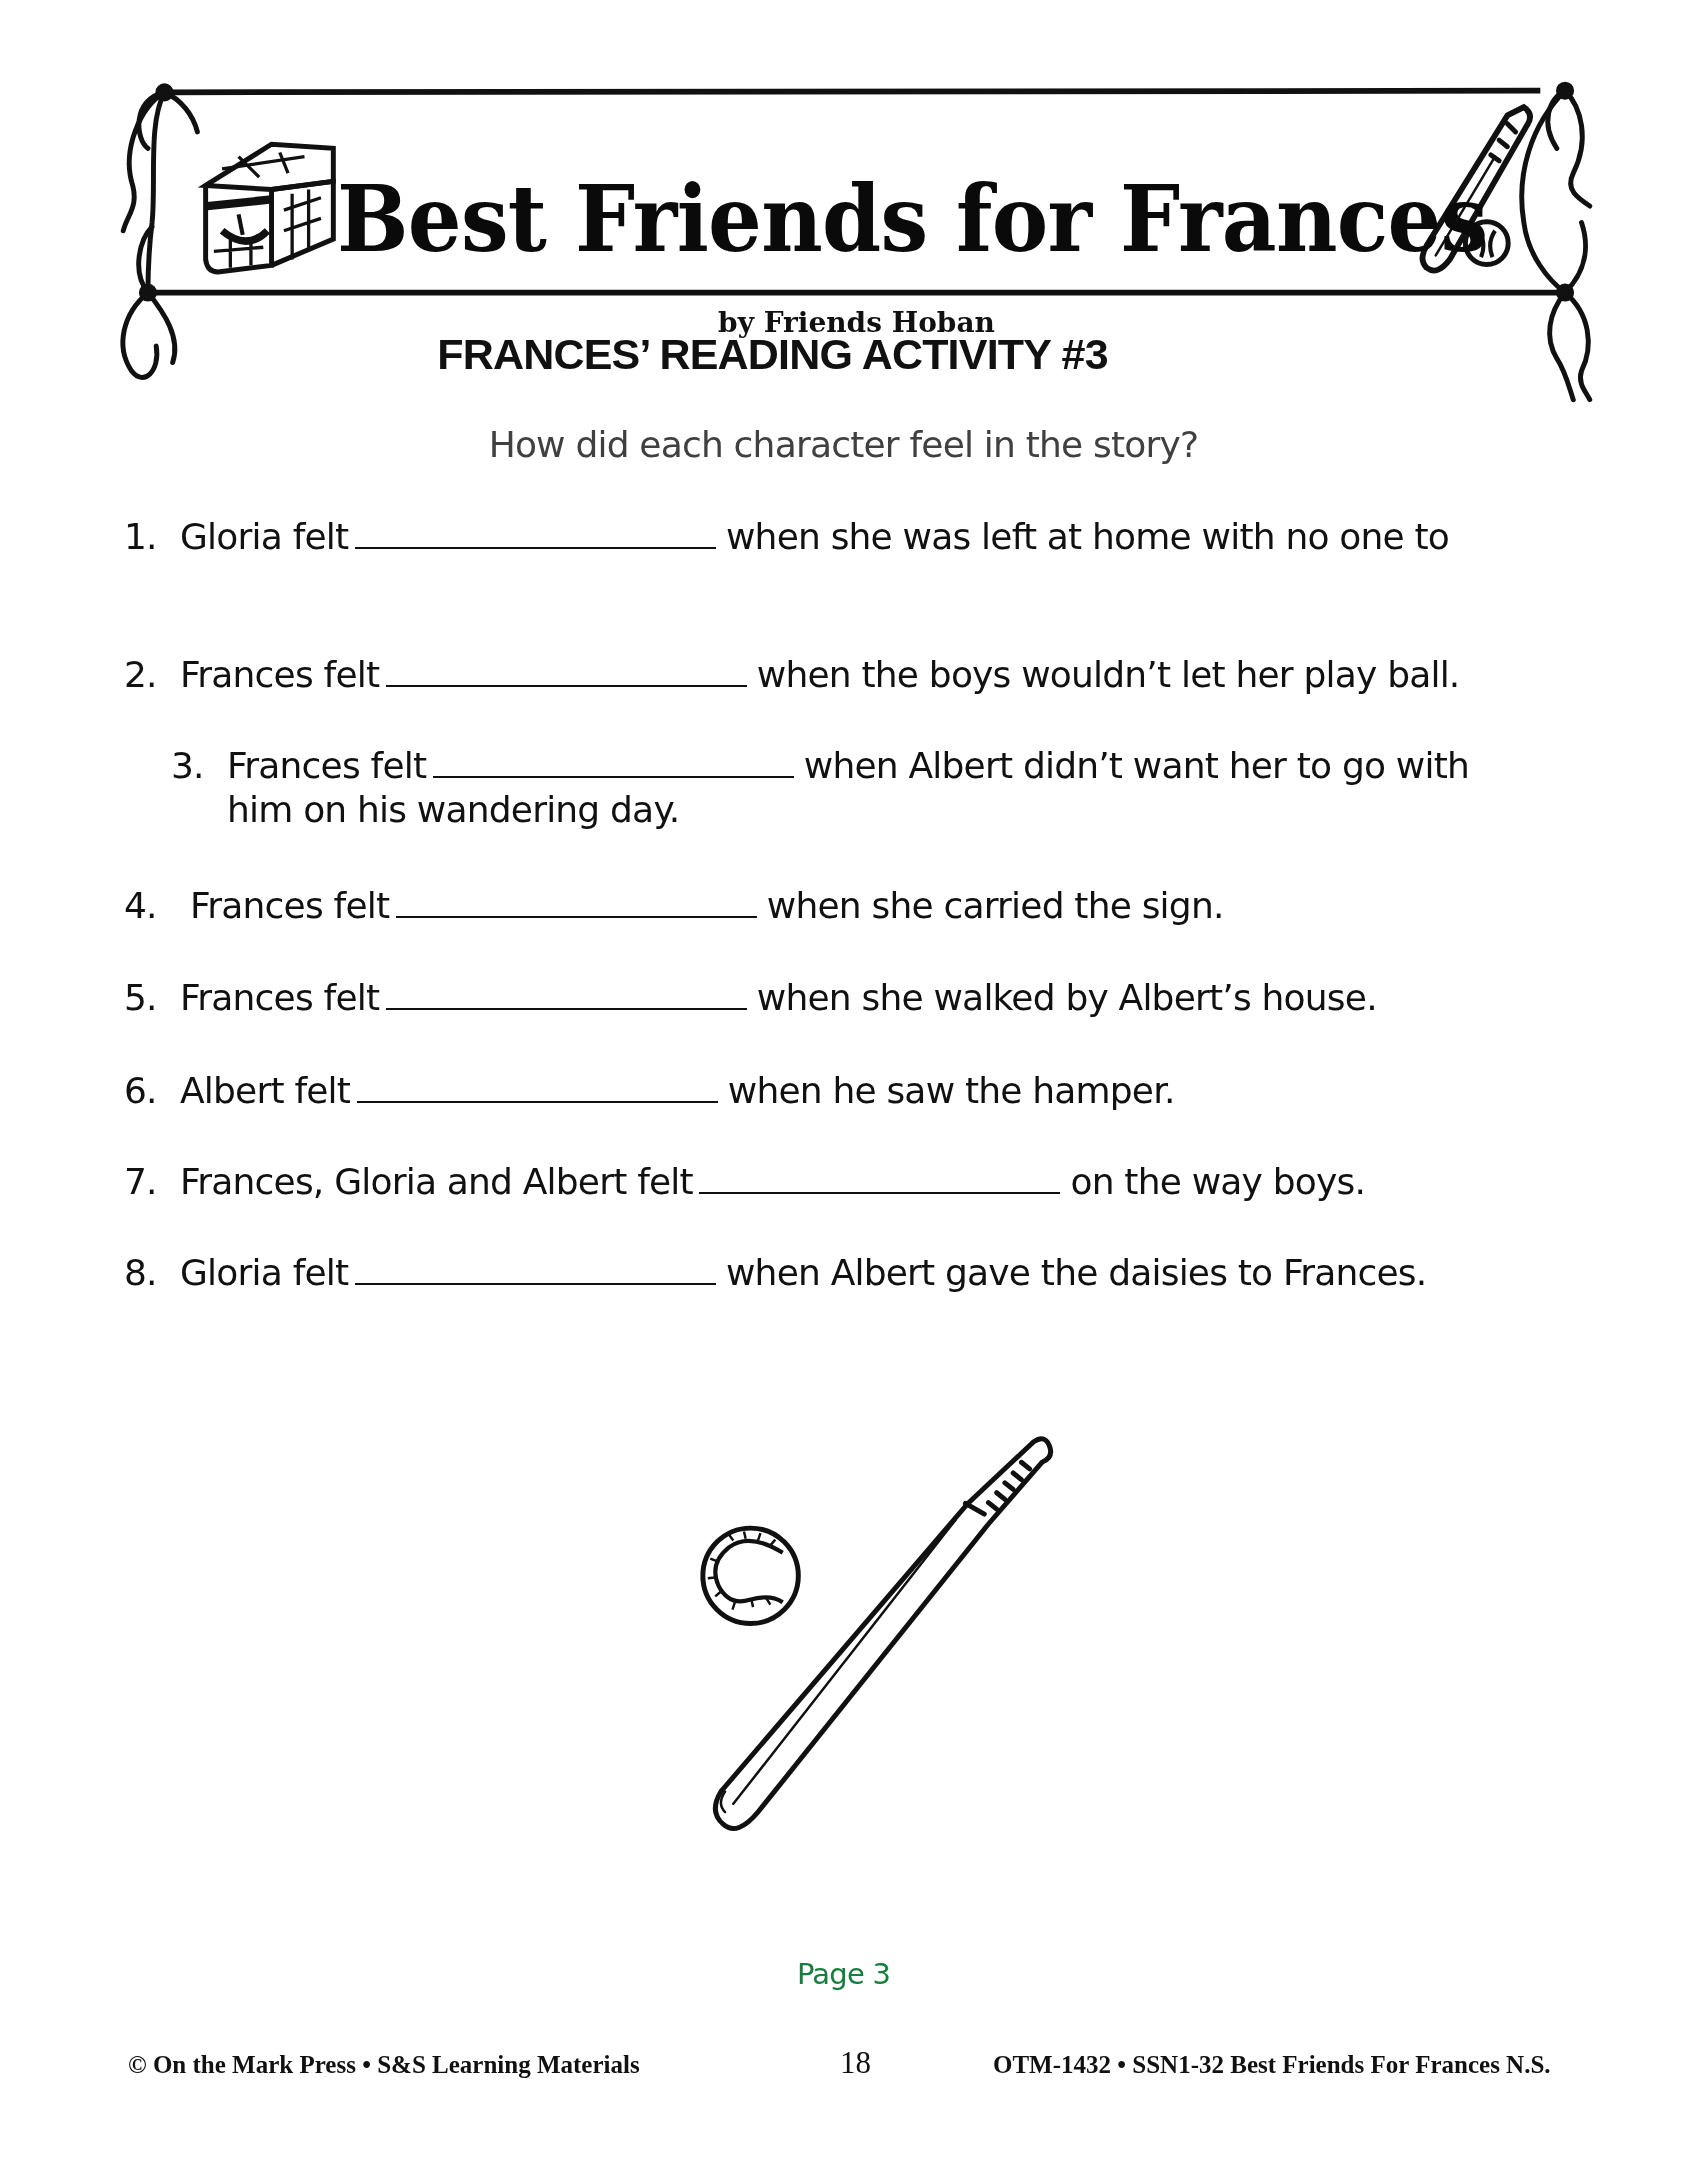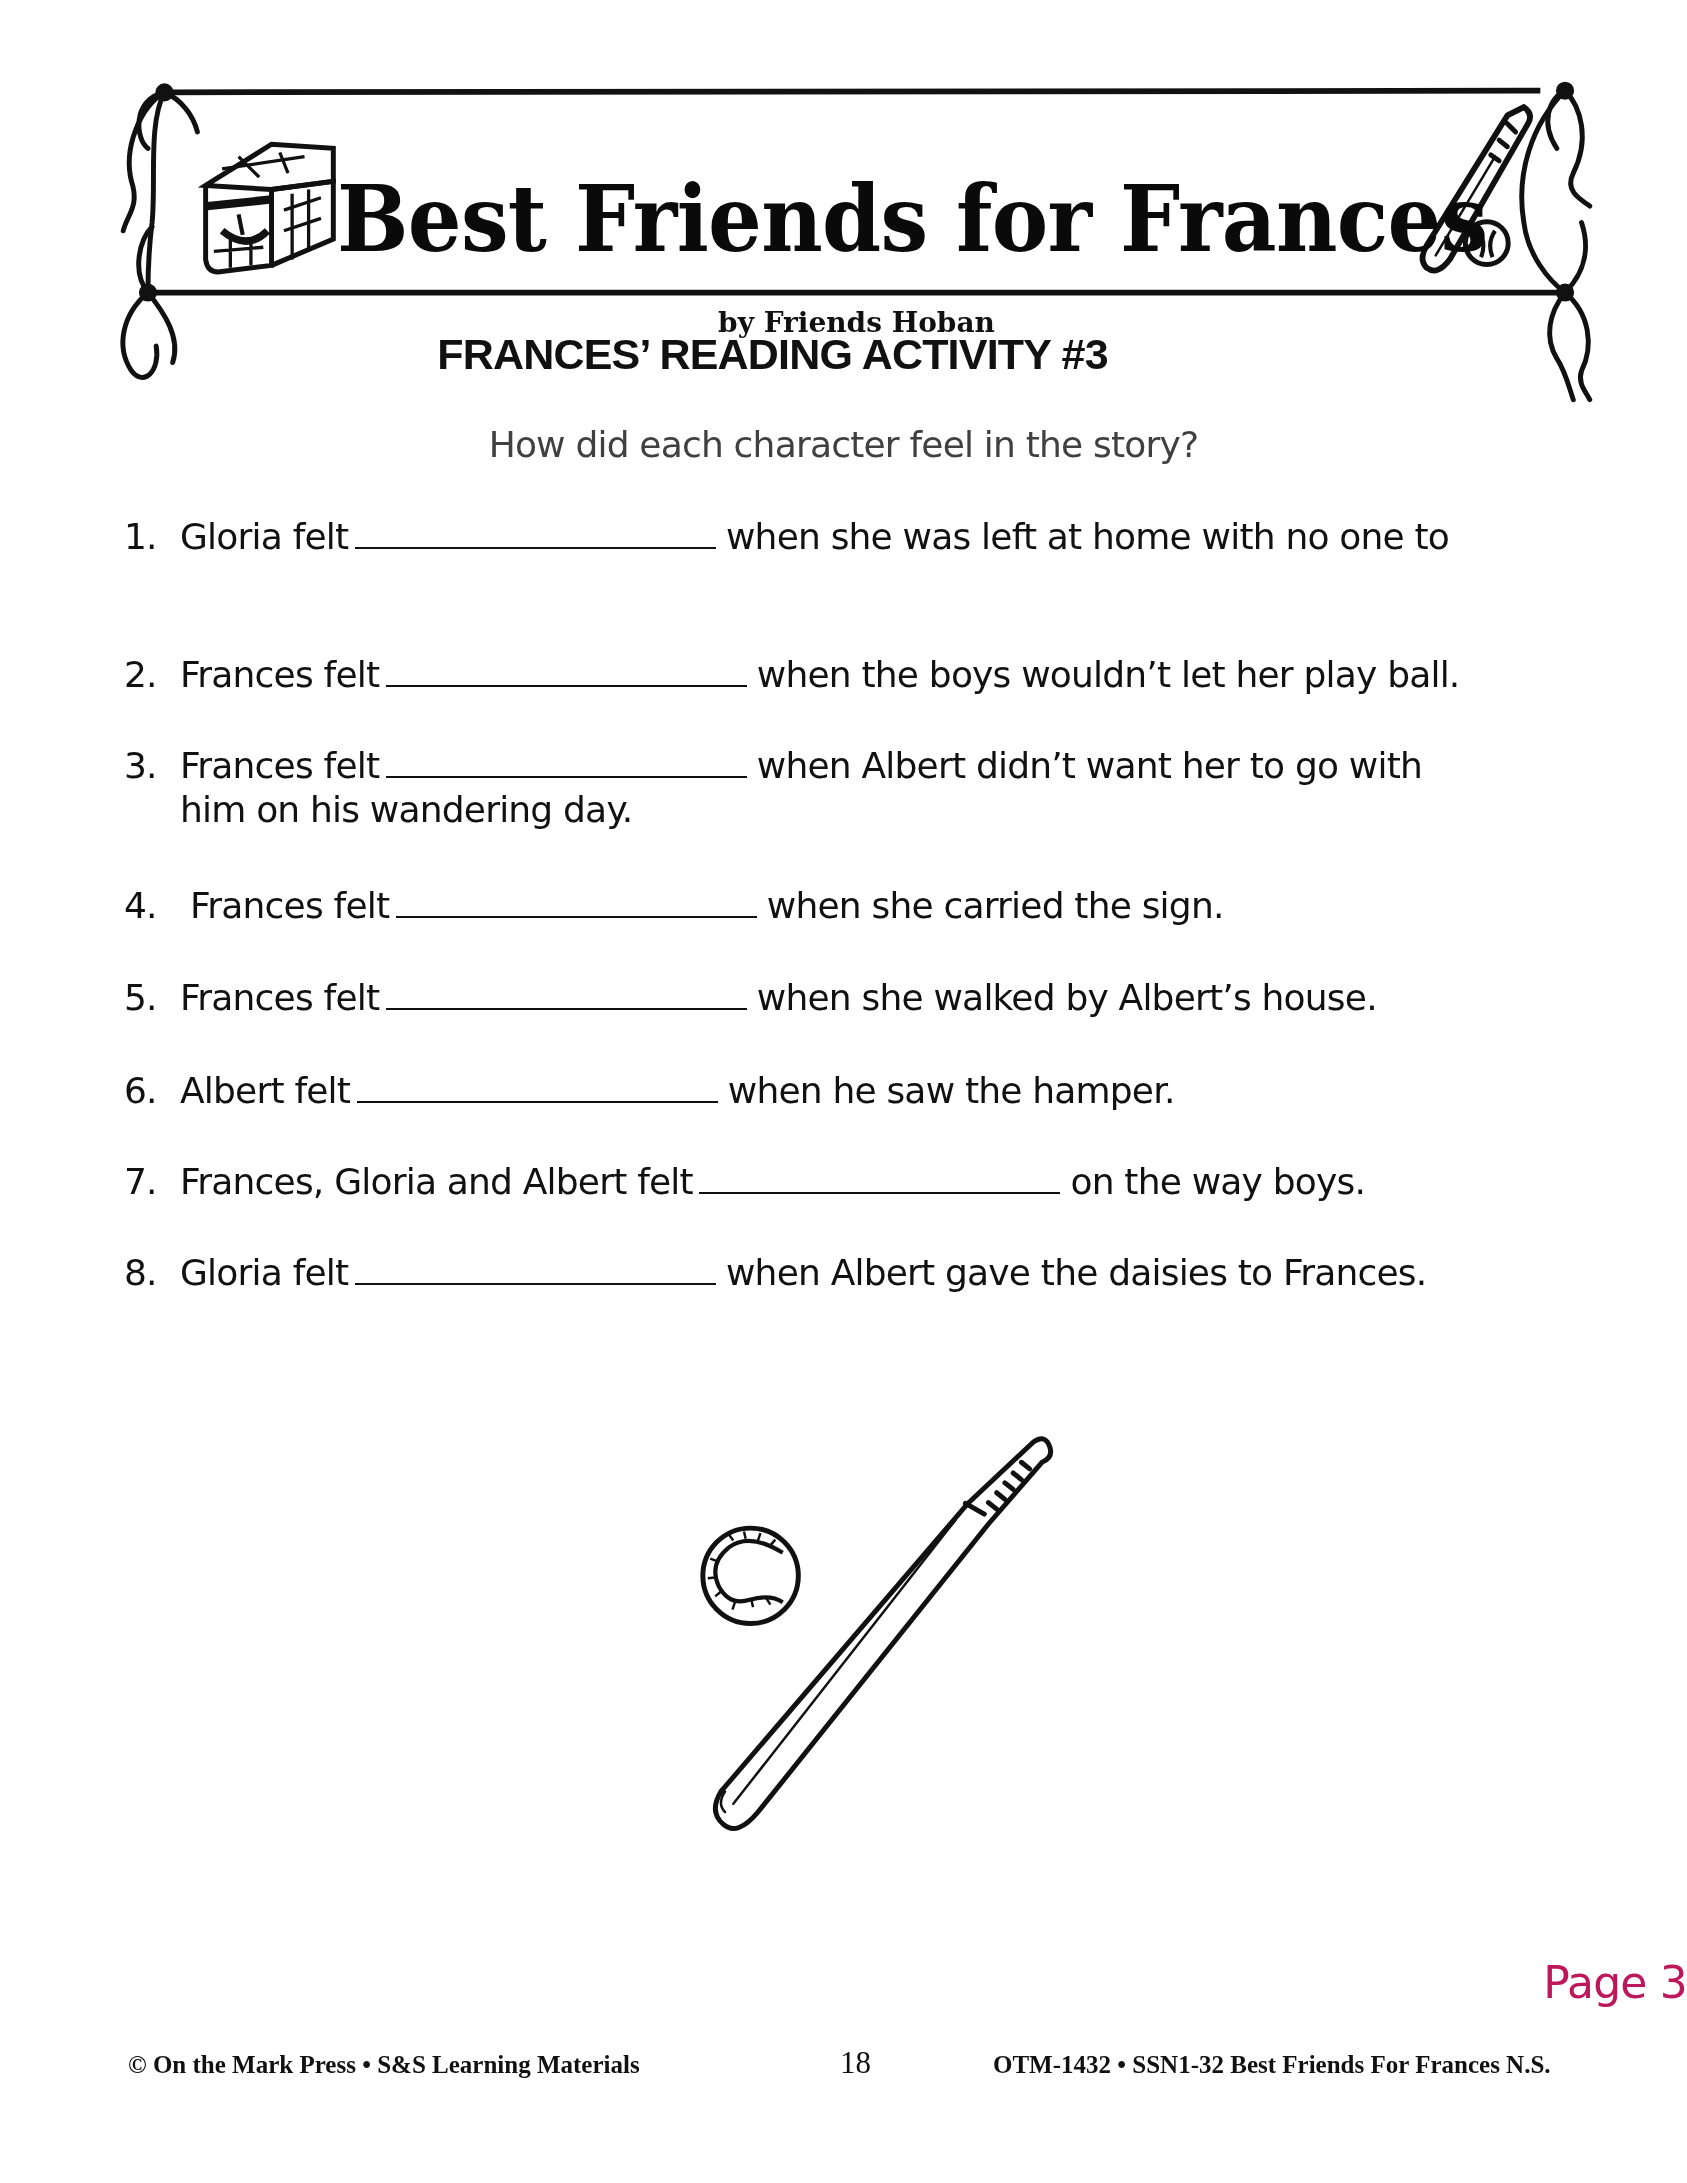--- a/index.html
+++ b/index.html
@@ -18,21 +18,21 @@
   .questions { position:absolute; left:124px; top:515px; width:1450px; }
   .q { position:absolute; left:0; font-family:"DejaVu Sans", sans-serif; font-size:36px; letter-spacing:-0.8px; line-height:44px; color:#111; white-space:nowrap; }
   .q .num { display:inline-block; width:56px; }
   .q .blank { display:inline-block; border-bottom:2.5px solid #111; height:31px; vertical-align:baseline; margin:0 10px 0 6.6px; }
   .q .cont { display:block; padding-left:56px; }
 
   
   .illustration { position:absolute; left:659px; top:1417px; width:412px; height:428px; }
 
   
-  .page-label { position:absolute; left:0; width:1687px; top:1957px; text-align:right; font-family:"DejaVu Sans", sans-serif; font-size:44px; letter-spacing:-0.8px; color:#be185d; }
+  .page-label { position:absolute; left:0; width:1687px; top:1957px; text-align:center; font-family:"DejaVu Sans", sans-serif; font-size:29px; letter-spacing:-0.8px; color:#15803d; }
   .footer { position:absolute; top:2051px; font-family:"Liberation Serif", serif; font-weight:bold; font-size:25px; color:#111; white-space:nowrap; }
   .footer.left { left:128px; }
   .footer.center { left:840px; font-weight:normal; font-size:31px; top:2045px; }
   .footer.right { left:993px; }
 </style>
 </head>
 <body>
 
 <div class="banner">
   <svg class="frame" viewBox="0 0 1800 400">
@@ -96,21 +96,21 @@
 <div class="questions">
 
   <div class="q" style="top:0px;">
     <span class="num">1.</span><span>Gloria felt</span><span class="blank" style="width:361px;"></span><span>when she was left at home with no one to</span>
   </div>
 
   <div class="q" style="top:138px;">
     <span class="num">2.</span><span>Frances felt</span><span class="blank" style="width:361px;"></span><span>when the boys wouldn’t let her play ball.</span>
   </div>
 
-  <div class="q" style="top:229px;">
+  <div class="q" style="top:229px;margin-left:47px;">
     <span class="num">3.</span><span>Frances felt</span><span class="blank" style="width:361px;"></span><span>when Albert didn’t want her to go with</span>
     <span class="cont">him on his wandering day.</span>
   </div>
 
   <div class="q" style="top:369px;">
     <span class="num" style="width:66px;">4.</span><span>Frances felt</span><span class="blank" style="width:361px;"></span><span>when she carried the sign.</span>
   </div>
 
   <div class="q" style="top:461px;">
     <span class="num">5.</span><span>Frances felt</span><span class="blank" style="width:361px;"></span><span>when she walked by Albert’s house.</span>

